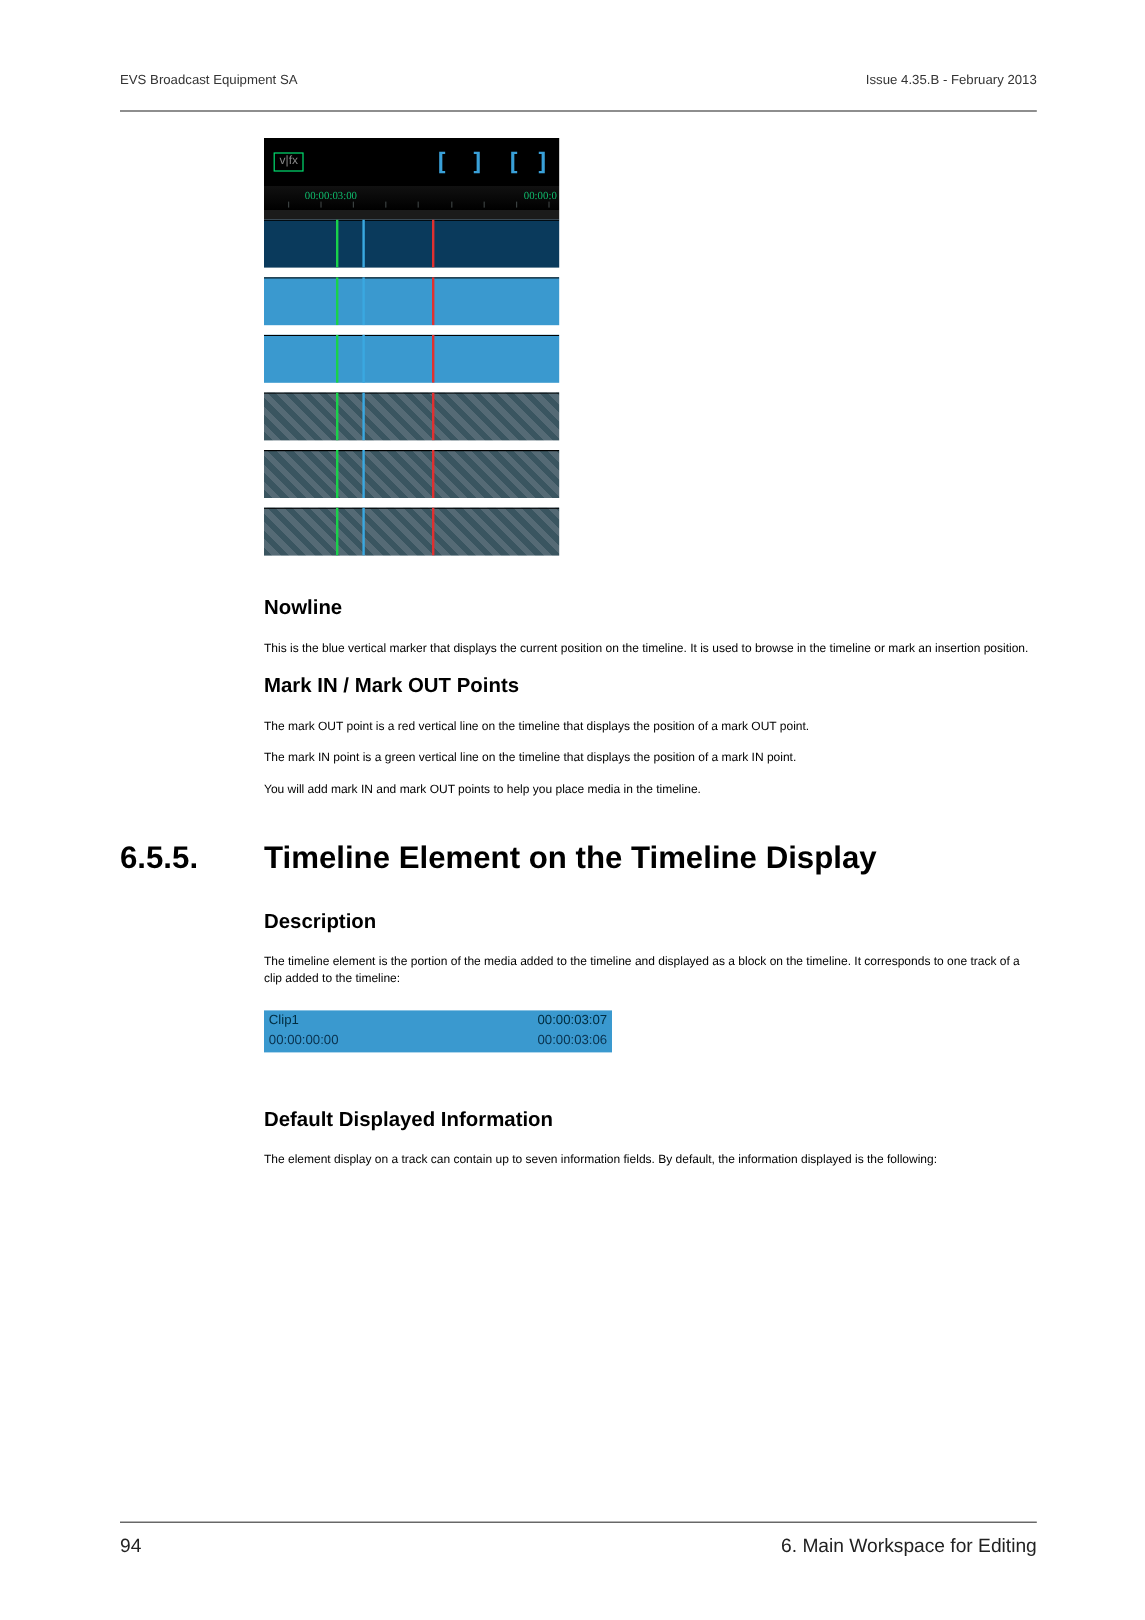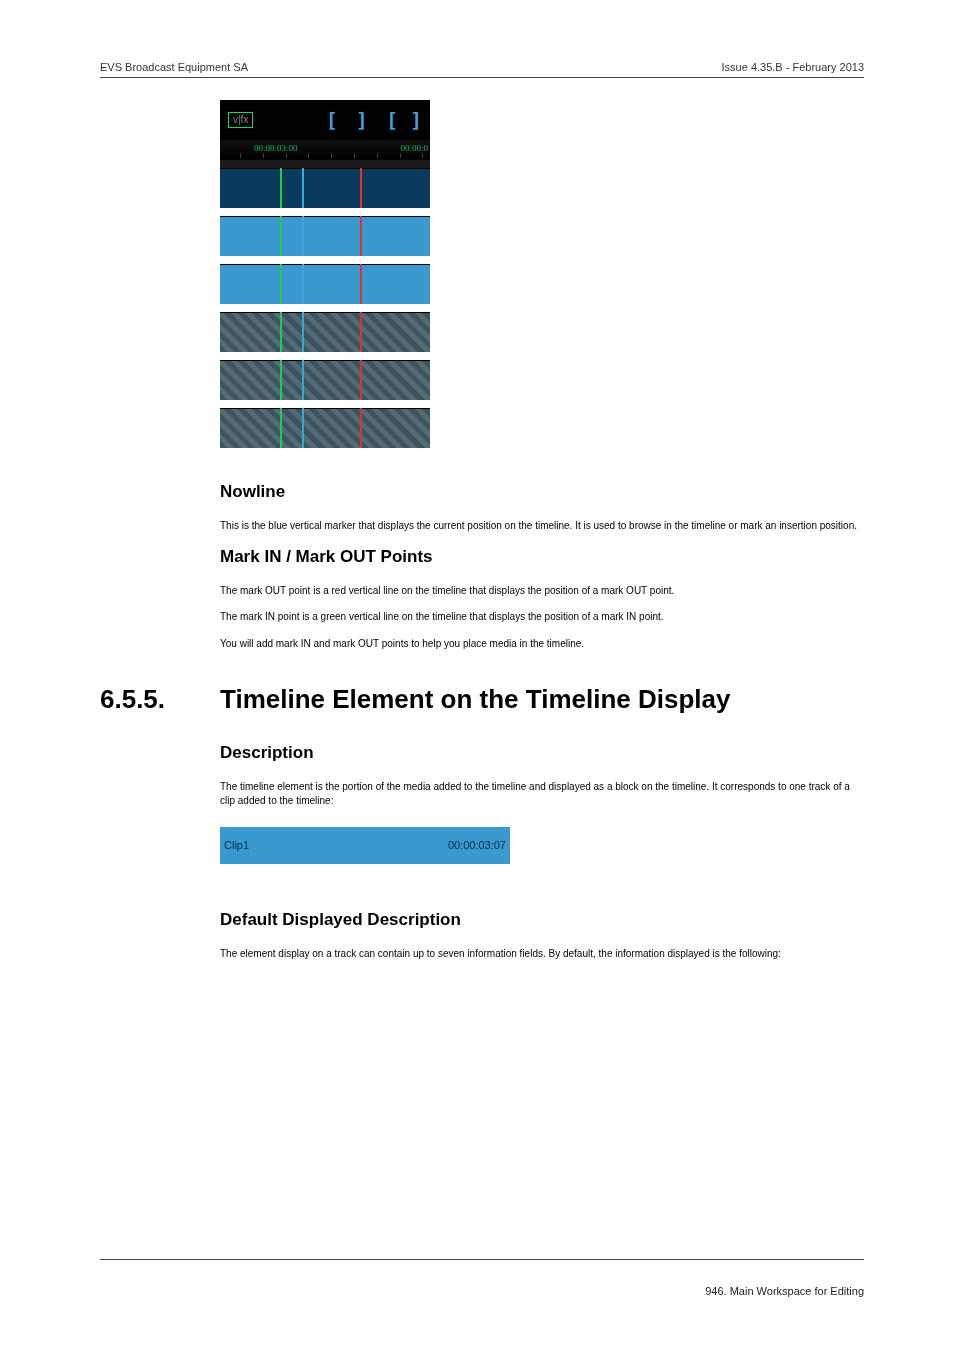--- a/index.html
+++ b/index.html
@@ -17,29 +17,29 @@
     position: relative;
     box-sizing: border-box;
     padding: 60px 90px 50px 100px;
   }
   .header-row {
     display: flex;
     justify-content: space-between;
     font-size: 11px;
     color: #333;
     border-bottom: 1px solid #444;
-    padding-bottom: 1px;
+    padding-bottom: 16px;
     margin-bottom: 22px;
     gap: 44px;
   }
   .content-col {
     margin-left: 120px;
   }
   .timeline-img {
-    width: 210px;
+    width: 246px;
     margin-bottom: 32px;
   }
   .tl-toolbar {
     height: 40px;
     background: #000;
     display: flex;
     align-items: center;
     justify-content: space-between;
     padding: 0 8px;
     box-sizing: border-box;
@@ -176,34 +176,34 @@
     display: inline-block;
     background: #3a99cf;
     width: 290px;
     margin: 6px 0 22px 0;
     font-family: Arial, sans-serif;
     font-size: 11px;
   }
   .clip-row {
     display: flex;
     justify-content: space-between;
-    padding: 11px 4px;
+    padding: 1px 4px;
     color: #002c40;
   }
   .clip-row.bottom { color: #0a3350; }
   .footer-row {
     position: absolute;
     left: 100px;
     right: 90px;
     bottom: 50px;
     border-top: 1px solid #444;
-    padding-top: 24px;
-    display: flex;
-    justify-content: flex-end;
-    font-size: 11px;
+    padding-top: 8px;
+    display: flex;
+    justify-content: space-between;
+    font-size: 16px;
     color: #222;
   }
 </style>
 </head>
 <body>
 
 <div class="page">
 
   <div class="header-row">
     <span>EVS Broadcast Equipment SA</span>
@@ -292,23 +292,27 @@
     </div>
 
     <h2 class="sub">Description</h2>
     <p class="body">The timeline element is the portion of the media added to the timeline and displayed as a block on the timeline. It corresponds to one track of a clip added to the timeline:</p>
 
     <div class="clip-block">
       <div class="clip-row">
         <span>Clip1</span>
         <span>00:00:03:07</span>
       </div>
+      <div class="clip-row bottom">
+        <span>00:00:00:00</span>
+        <span>00:00:03:06</span>
+      </div>
     </div>
 
-    <h2 class="sub">Default Displayed Description</h2>
+    <h2 class="sub">Default Displayed Information</h2>
     <p class="body">The element display on a track can contain up to seven information fields. By default, the information displayed is the following:</p>
 
   </div>
 
   <div class="footer-row">
     <span>94</span>
     <span>6. Main Workspace for Editing</span>
   </div>
 
 </div>

